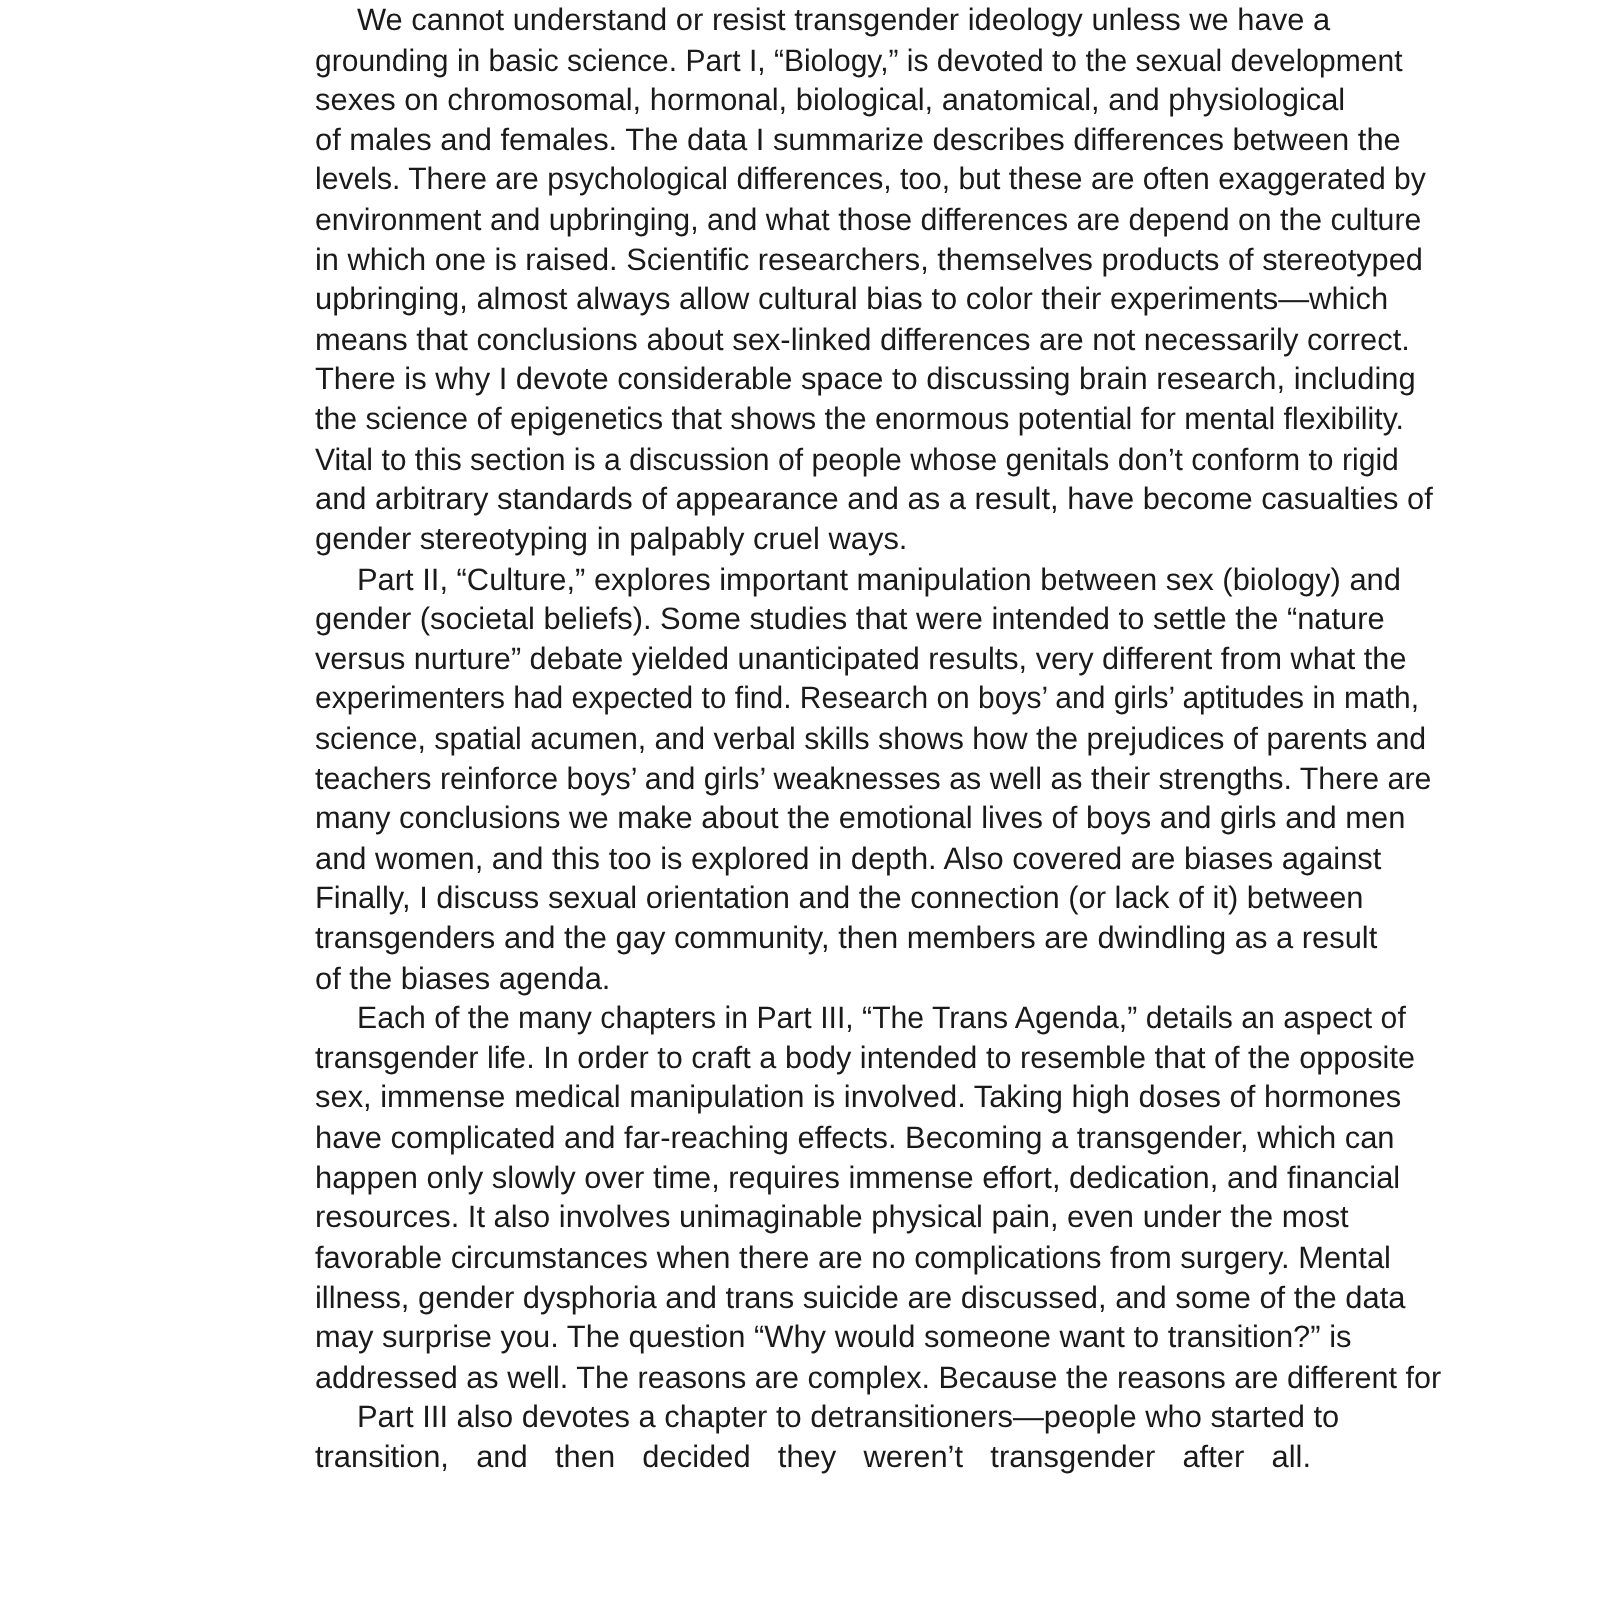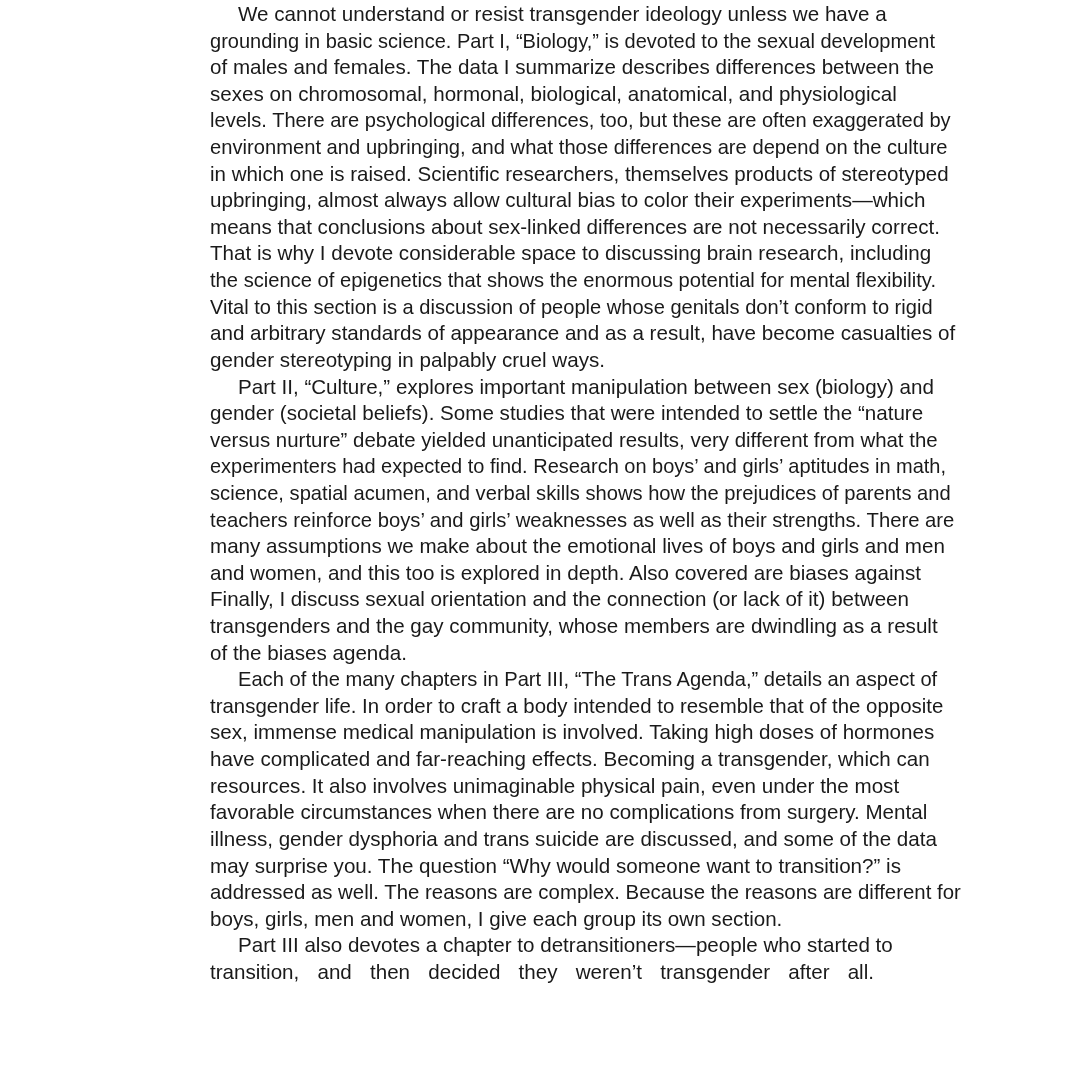--- a/index.html
+++ b/index.html
@@ -16,55 +16,55 @@
   .line.indent { padding-left: 28px; }
   .line.last { text-align-last: left; }
 </style>
 </head>
 <body>
 
 <div class="page" id="page">
     <div>
       <span class="line indent">We cannot understand or resist transgender ideology unless we have a</span>
       <span class="line"><span style="display: inline-block; transform-origin: 0px 0px; white-space: nowrap; transform: scaleX(0.971848);">grounding in basic science. Part I, “Biology,” is devoted to the sexual development</span></span>
+      <span class="line">sexes on chromosomal, hormonal, biological, anatomical, and physiological</span>
       <span class="line">of males and females. The data I summarize describes differences between the</span>
-      <span class="line">sexes on chromosomal, hormonal, biological, anatomical, and physiological</span>
       <span class="line"><span style="display: inline-block; transform-origin: 0px 0px; white-space: nowrap; transform: scaleX(0.97526);">levels. There are psychological differences, too, but these are often exaggerated by</span></span>
       <span class="line"><span style="display: inline-block; transform-origin: 0px 0px; white-space: nowrap; transform: scaleX(0.979554);">environment and upbringing, and what those differences are depend on the culture</span></span>
       <span class="line"><span style="display: inline-block; transform-origin: 0px 0px; white-space: nowrap; transform: scaleX(0.995806);">in which one is raised. Scientific researchers, themselves products of stereotyped</span></span>
       <span class="line">upbringing, almost always allow cultural bias to color their experiments—which</span>
       <span class="line">means that conclusions about sex-linked differences are not necessarily correct.</span>
-      <span class="line">That is why I devote considerable space to discussing brain research, including</span>
+      <span class="line">There is why I devote considerable space to discussing brain research, including</span>
       <span class="line"><span style="display: inline-block; transform-origin: 0px 0px; white-space: nowrap; transform: scaleX(0.979238);">the science of epigenetics that shows the enormous potential for mental flexibility.</span></span>
       <span class="line"><span style="display: inline-block; transform-origin: 0px 0px; white-space: nowrap; transform: scaleX(0.974567);">Vital to this section is a discussion of people whose genitals don’t conform to rigid</span></span>
       <span class="line">and arbitrary standards of appearance and as a result, have become casualties of</span>
       <span class="line last">gender stereotyping in palpably cruel ways.</span>
     </div>
     <div>
       <span class="line indent">Part II, “Culture,” explores important manipulation between sex (biology) and</span>
       <span class="line">gender (societal beliefs). Some studies that were intended to settle the “nature</span>
       <span class="line"><span style="display: inline-block; transform-origin: 0px 0px; white-space: nowrap; transform: scaleX(0.992155);">versus nurture” debate yielded unanticipated results, very different from what the</span></span>
       <span class="line"><span style="display: inline-block; transform-origin: 0px 0px; white-space: nowrap; transform: scaleX(0.970273);">experimenters had expected to find. Research on boys’ and girls’ aptitudes in math,</span></span>
       <span class="line"><span style="display: inline-block; transform-origin: 0px 0px; white-space: nowrap; transform: scaleX(0.97899);">science, spatial acumen, and verbal skills shows how the prejudices of parents and</span></span>
       <span class="line"><span style="display: inline-block; transform-origin: 0px 0px; white-space: nowrap; transform: scaleX(0.983226);">teachers reinforce boys’ and girls’ weaknesses as well as their strengths. There are</span></span>
-      <span class="line">many assumptions we make about the emotional lives of boys and girls and men</span>
+      <span class="line">many conclusions we make about the emotional lives of boys and girls and men</span>
       <span class="line">and women, and this too is explored in depth. Also covered are biases against</span>
       <span class="line">Finally, I discuss sexual orientation and the connection (or lack of it) between</span>
-      <span class="line">transgenders and the gay community, whose members are dwindling as a result</span>
+      <span class="line">transgenders and the gay community, then members are dwindling as a result</span>
       <span class="line last">of the biases agenda.</span>
     </div>
     <div>
       <span class="line indent"><span style="display: inline-block; transform-origin: 0px 0px; white-space: nowrap; transform: scaleX(0.977287);">Each of the many chapters in Part III, “The Trans Agenda,” details an aspect of</span></span>
       <span class="line"><span style="display: inline-block; transform-origin: 0px 0px; white-space: nowrap; transform: scaleX(0.991577);">transgender life. In order to craft a body intended to resemble that of the opposite</span></span>
       <span class="line">sex, immense medical manipulation is involved. Taking high doses of hormones</span>
       <span class="line">have complicated and far-reaching effects. Becoming a transgender, which can</span>
+      <span class="line"><span style="display: inline-block; transform-origin: 0px 0px; white-space: nowrap; transform: scaleX(0.998919);">happen only slowly over time, requires immense effort, dedication, and financial</span></span>
       <span class="line">resources. It also involves unimaginable physical pain, even under the most</span>
       <span class="line">favorable circumstances when there are no complications from surgery. Mental</span>
       <span class="line">illness, gender dysphoria and trans suicide are discussed, and some of the data</span>
       <span class="line">may surprise you. The question “Why would someone want to transition?” is</span>
       <span class="line"><span style="display: inline-block; transform-origin: 0px 0px; white-space: nowrap; transform: scaleX(0.990237);">addressed as well. The reasons are complex. Because the reasons are different for</span></span>
-      <span class="line last">boys, girls, men and women, I give each group its own section.</span>
     </div>
     <div>
       <span class="line indent">Part III also devotes a chapter to detransitioners—people who started to</span>
       <span class="line">transition, and then decided they weren’t transgender after all.</span>
     </div>
   </div>
 
 </body></html>

